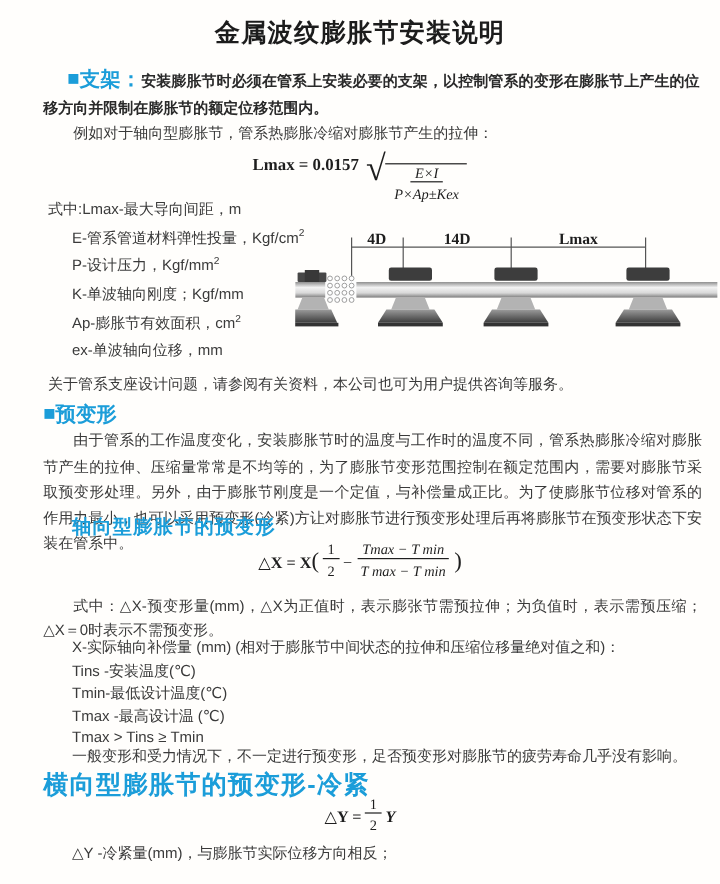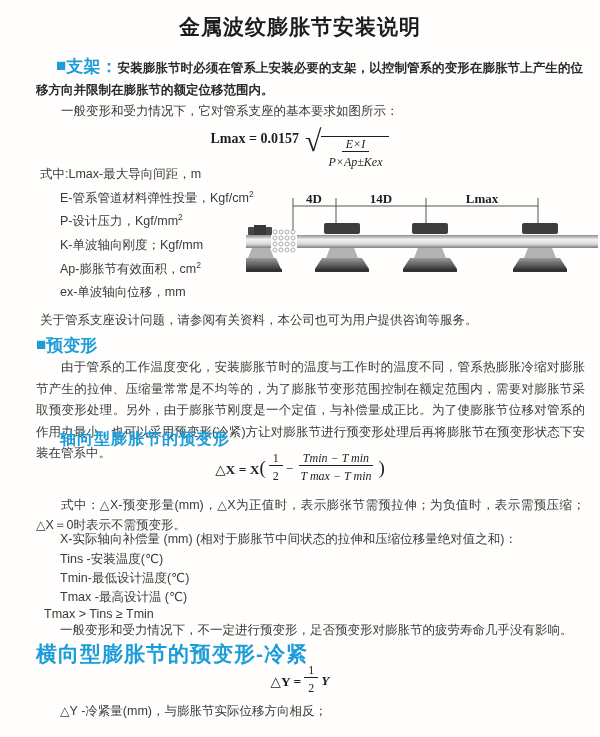--- a/index.html
+++ b/index.html
@@ -43,21 +43,21 @@
 </head>
 <body>
 
 <div class="page">
 
   <div class="abs title" style="top:13px; left:0;">金属波纹膨胀节安装说明</div>
 
   <div class="abs para bold1" style="top:56px; left:36px; width:547px;">
     <span style="padding-left:20px;"></span><span class="sq">■</span><span class="sec-head-inline">支架：</span><span>安装膨胀节时必须在管系上安装必要的支架，以控制管系的变形在膨胀节上产生的位移方向并限制在膨胀节的额定位移范围内。</span>
   </div>
-  <div class="abs para indent2" style="top:101px; left:36px; width:547px;">一般变形和受力情况下，它对管系支座的基本要求如图所示：</div>
+  <div class="abs para indent2" style="top:101px; left:36px; width:547px;">例如对于轴向型膨胀节，管系热膨胀冷缩对膨胀节产生的拉伸：</div>
 
   <div class="abs formula" style="top:123px; left:0; height:32px;">
     <span class="f-lhs">Lmax = 0.0157</span>
     <span class="sqrt">
       <span class="rad">√</span>
       <span class="under">
         <span class="frac ital">
           <span class="num">E×I</span>
           <span class="den">P×Ap±Kex</span>
         </span>
@@ -164,32 +164,32 @@
 
   <div class="abs formula" style="top:453px; left:0; height:32px;">
     <span class="f-lhs fx">△X = X</span>
     <span class="paren">(</span>
     <span class="frac">
       <span class="num">1</span>
       <span class="den">2</span>
     </span>
     <span class="fx">−</span>
     <span class="frac ital">
-      <span class="num">Tmin − T min</span>
+      <span class="num">Tmax − T min</span>
       <span class="den">T max − T min</span>
     </span>
     <span class="paren">)</span>
   </div>
 
   <div class="abs para indent2" style="top:496px; left:36px; width:549px; line-height:19.5px;">式中：△X-预变形量(mm)，△X为正值时，表示膨张节需预拉伸；为负值时，表示需预压缩；△X＝0时表示不需预变形。</div>
   <div class="abs note-line" style="top:531px; left:60px;">X-实际轴向补偿量 (mm) (相对于膨胀节中间状态的拉伸和压缩位移量绝对值之和)：</div>
   <div class="abs note-line" style="top:551px; left:60px;">Tins -安装温度(℃)</div>
   <div class="abs note-line" style="top:570px; left:60px;">Tmin-最低设计温度(℃)</div>
   <div class="abs note-line" style="top:589px; left:60px;">Tmax -最高设计温 (℃)</div>
-  <div class="abs note-line" style="top:607px; left:44px;text-align:right;">Tmax &gt; Tins ≥ Tmin</div>
+  <div class="abs note-line" style="top:607px; left:60px;text-align:right;">Tmax &gt; Tins ≥ Tmin</div>
   <div class="abs note-line" style="top:622px; left:60px;">一般变形和受力情况下，不一定进行预变形，足否预变形对膨胀节的疲劳寿命几乎没有影响。</div>
 
   <div class="abs blue-sub" style="top:640px; left:36px; font-size:21px;">横向型膨胀节的预变形-冷紧</div>
 
   <div class="abs formula" style="top:666px; left:0; height:30px;">
     <span class="f-lhs fx">△Y =</span>
     <span class="frac">
       <span class="num">1</span>
       <span class="den">2</span>
     </span>

